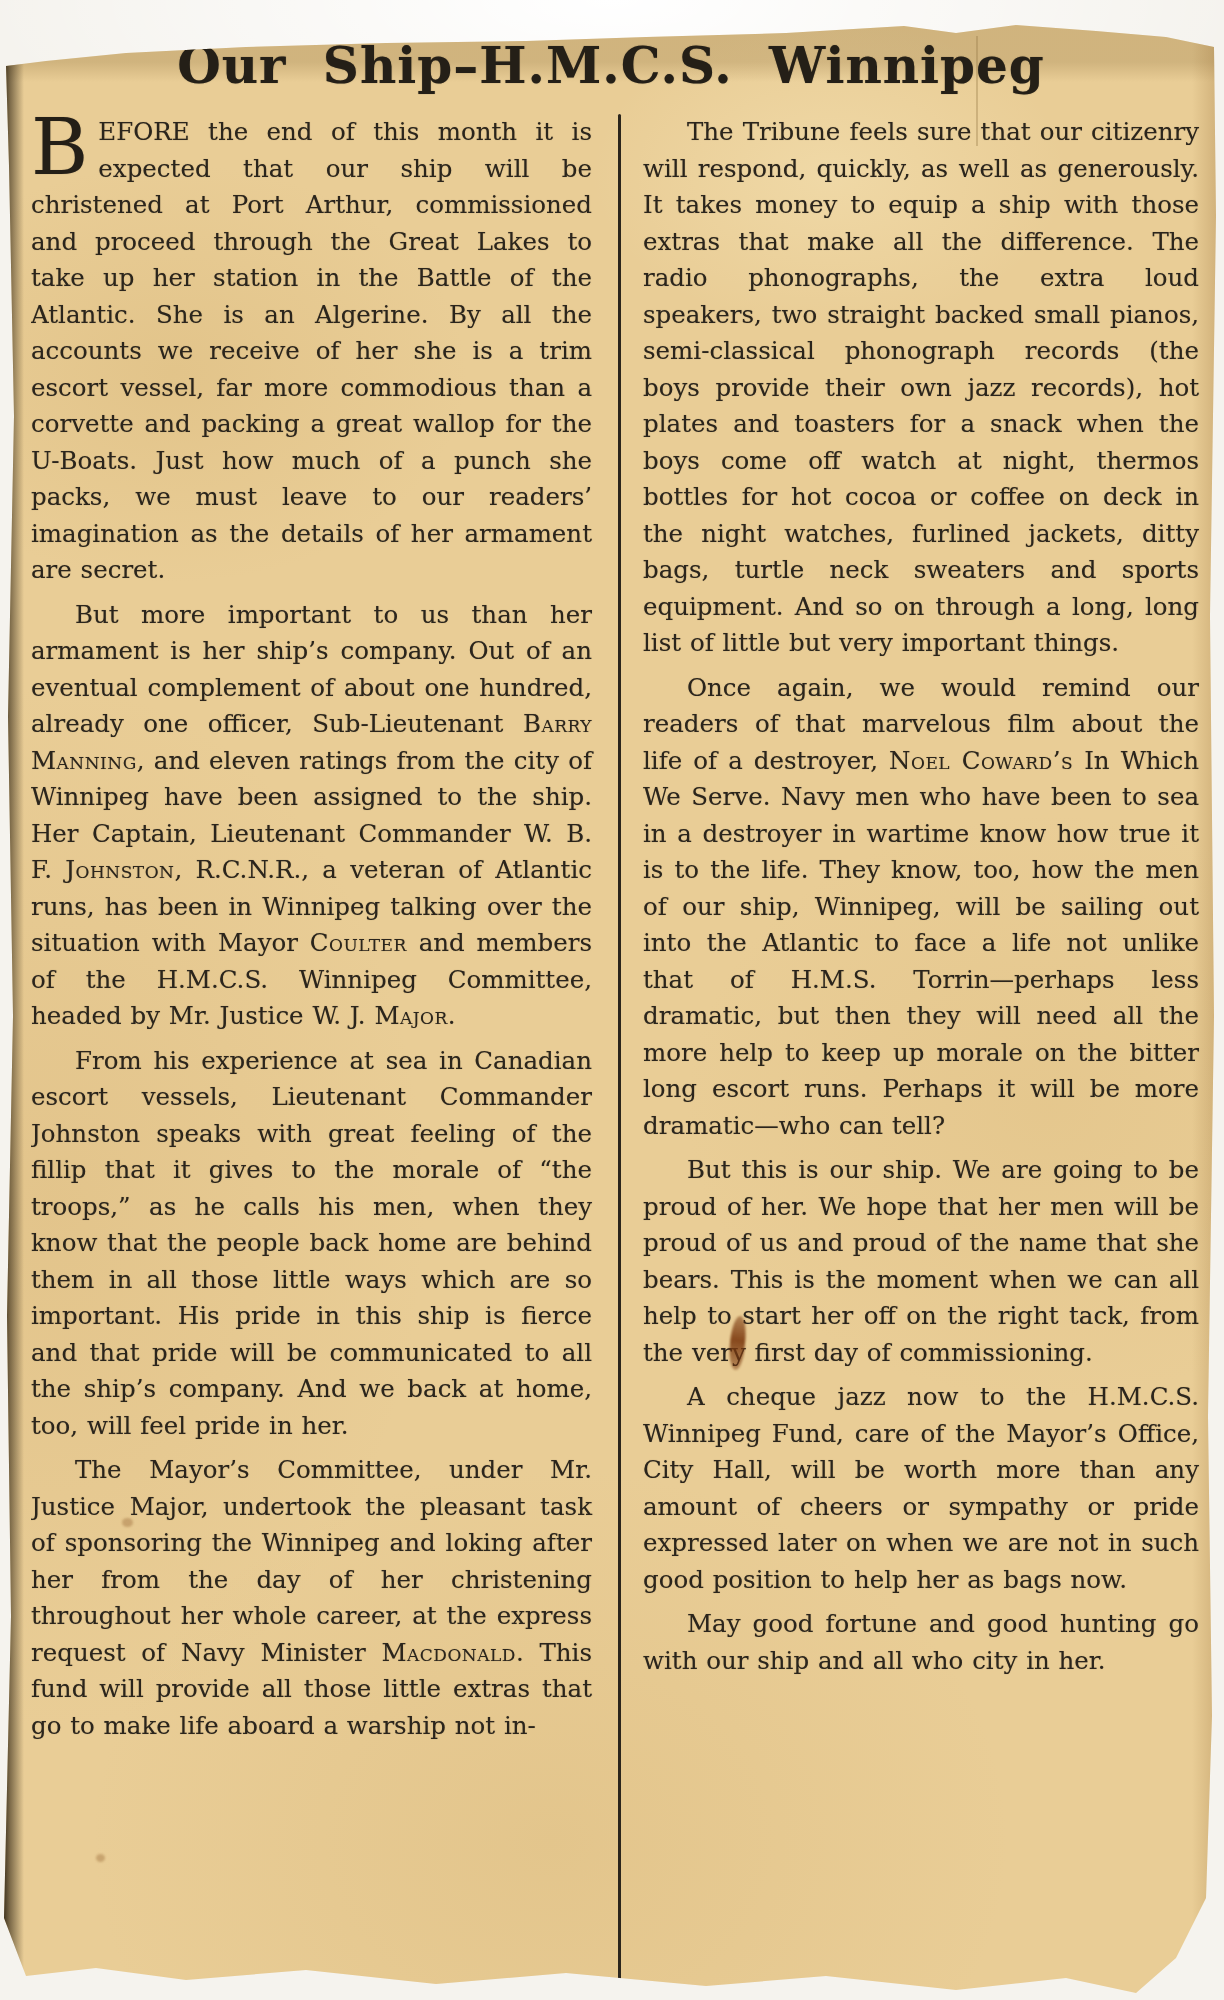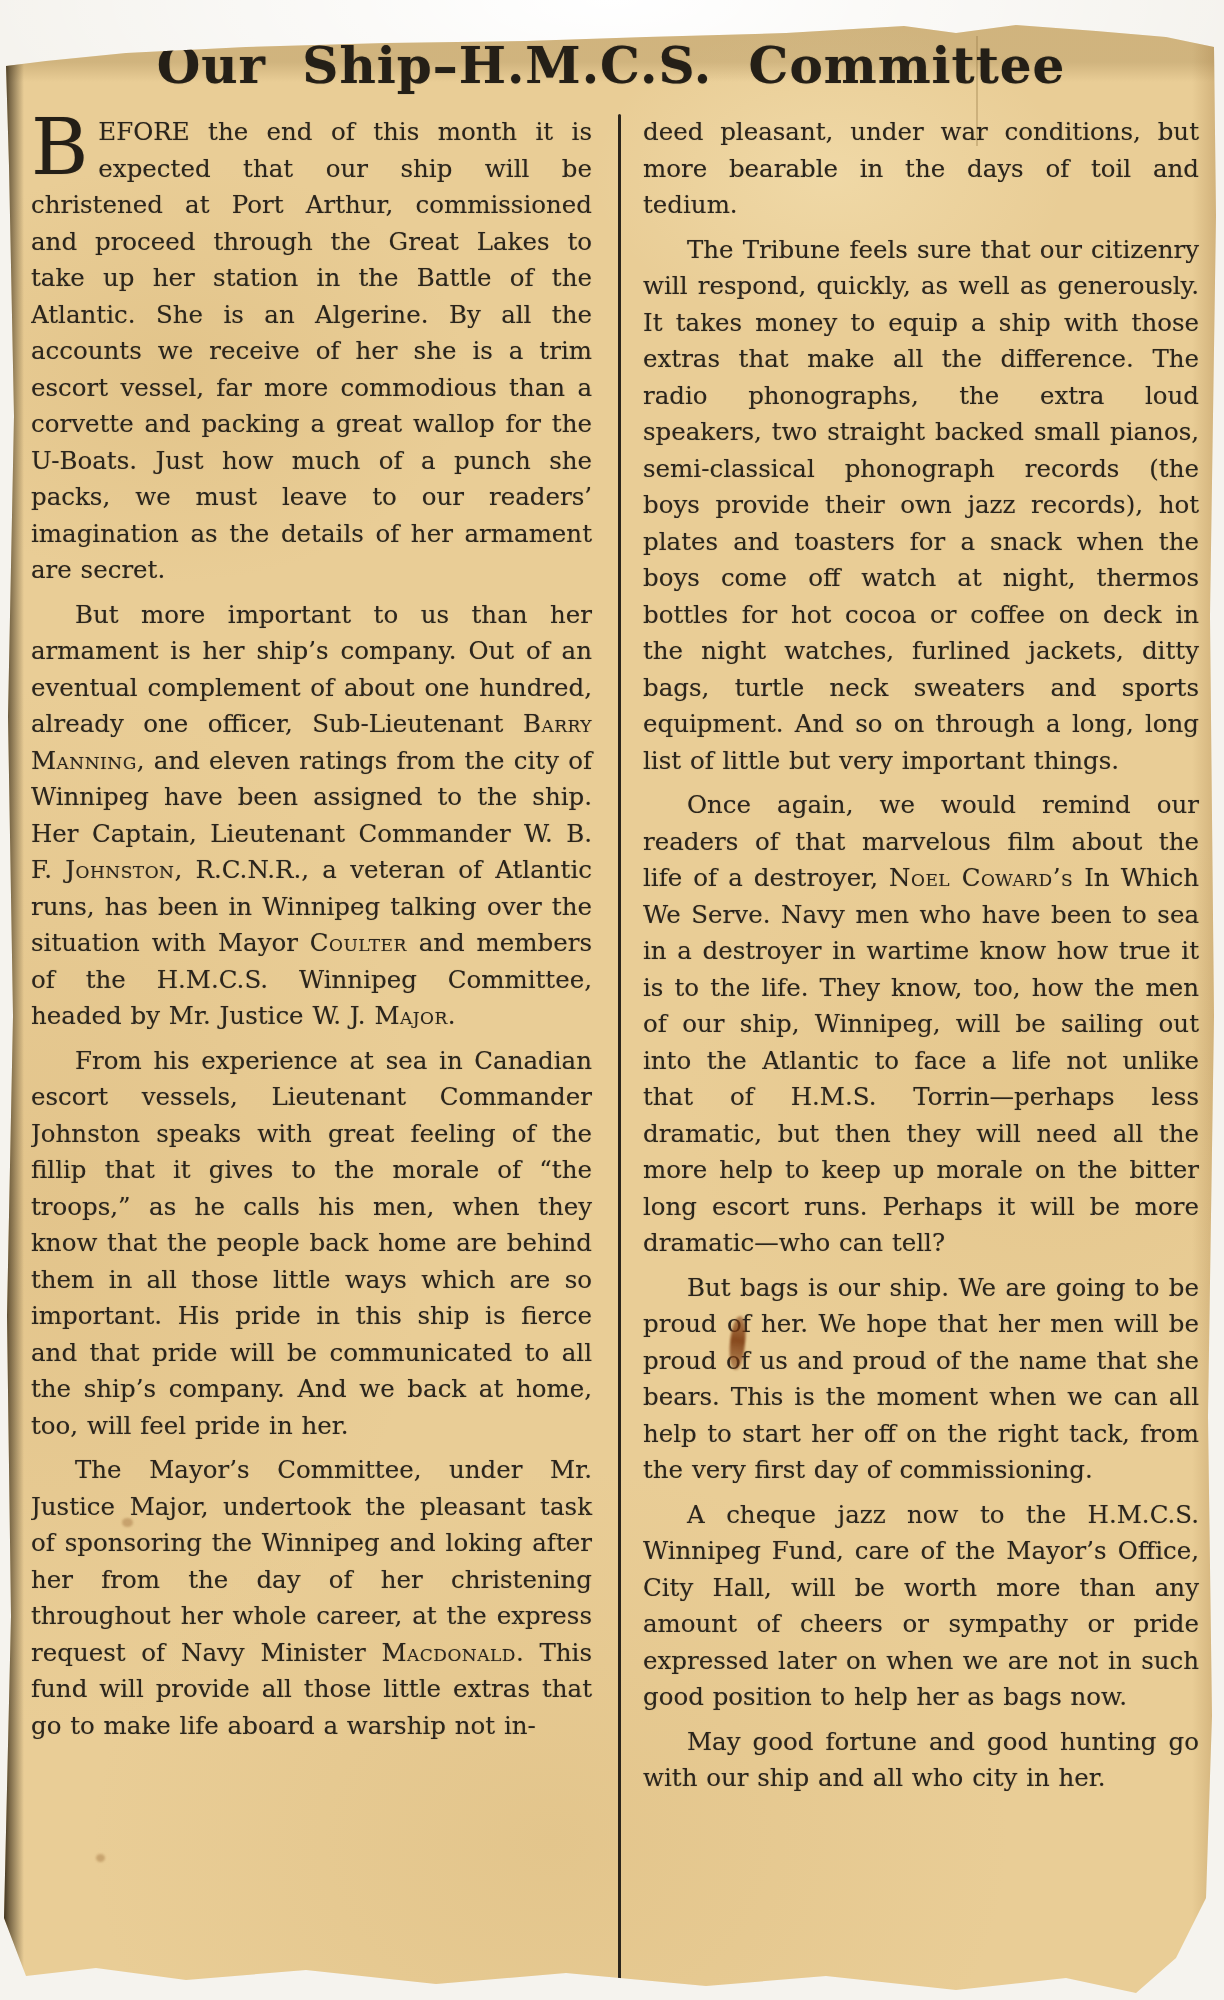--- a/index.html
+++ b/index.html
@@ -160,35 +160,34 @@
 <body>
 
 <div class="page-bg"></div>
 
 <div class="clipping">
   <div class="edge-shadow-top"></div>
   <div class="edge-shadow-right"></div>
   <div class="edge-shadow-left"></div>
   <div class="crease"></div>
 
-  <h1 class="title">Our Ship–H.M.C.S. Committee</h1>
+  <h1 class="title">Our Ship–H.M.C.S. Winnipeg</h1>
 
   <div class="columns">
     <div class="column col-left">
         <p class="para has-drop"><span class="drop-cap">B</span><span class="run-normal">EFORE the end of this month it is expected that </span><span class="run-italic">our ship</span><span class="run-normal"> will be christened at Port Arthur, commissioned and proceed through the Great Lakes to take up her station in the Battle of the Atlantic. She is an </span><span class="run-italic">Algerine</span><span class="run-normal">. By all the accounts we receive of her she is a trim escort vessel, far more commodious than a corvette and packing a great wallop for the U-Boats. Just how much of a punch she packs, we must leave to our readers’ imagination as the details of her armament are secret.</span></p>
         <p class="para"><span class="run-normal">But more important to us than her armament is her ship’s company. Out of an eventual complement of about one hundred, already one officer, Sub-Lieutenant </span><span class="run-smallcaps">Barry Manning</span><span class="run-normal">, and eleven ratings from the city of Winnipeg have been assigned to the ship. Her Captain, Lieutenant Commander W. B. F. </span><span class="run-smallcaps">Johnston</span><span class="run-normal">, R.C.N.R., a veteran of Atlantic runs, has been in Winnipeg talking over the situation with Mayor </span><span class="run-smallcaps">Coulter</span><span class="run-normal"> and members of the H.M.C.S. </span><span class="run-italic">Winnipeg</span><span class="run-normal"> Committee, headed by Mr. Justice W. J. </span><span class="run-smallcaps">Major</span><span class="run-normal">.</span></p>
         <p class="para"><span class="run-normal">From his experience at sea in Canadian escort vessels, Lieutenant Commander Johnston speaks with great feeling of the fillip that it gives to the morale of “the troops,” as he calls his men, when they know that the people back home are behind them in all those little ways which are so important. His pride in this ship is fierce and that pride will be communicated to all the ship’s company. And we back at home, too, will feel pride in her.</span></p>
         <p class="para"><span class="run-normal">The Mayor’s Committee, under Mr. Justice Major, undertook the pleasant task of sponsoring the </span><span class="run-italic">Winnipeg</span><span class="run-normal"> and loking after her from the day of her christening throughout her whole career, at the express request of Navy Minister </span><span class="run-smallcaps">Macdonald</span><span class="run-normal">. This fund will provide all those little extras that go to make life aboard a warship not in-</span></p>
       </div>
     <div class="divider"></div>
     <div class="column col-right">
-        <p class="para no-indent"><span class="run-normal">deed pleasant, under war conditions, but more bearable in the days of toil and tedium.</span></p>
         <p class="para"><span class="run-italic">The Tribune</span><span class="run-normal"> feels sure that our citizenry will respond, quickly, as well as generously. It takes money to equip a ship with those extras that make all the difference. The radio phonographs, the extra loud speakers, two straight backed small pianos, semi-classical phonograph records (the boys provide their own jazz records), hot plates and toasters for a snack when the boys come off watch at night, thermos bottles for hot cocoa or coffee on deck in the night watches, furlined jackets, ditty bags, turtle neck sweaters and sports equipment. And so on through a long, long list of little but very important things.</span></p>
         <p class="para"><span class="run-normal">Once again, we would remind our readers of that marvelous film about the life of a destroyer, </span><span class="run-smallcaps">Noel Coward’s</span><span class="run-normal"> </span><span class="run-italic">In Which We Serve</span><span class="run-normal">. Navy men who have been to sea in a destroyer in wartime know how true it is to the life. They know, too, how the men of our ship, </span><span class="run-italic">Winnipeg</span><span class="run-normal">, will be sailing out into the Atlantic to face a life not unlike that of H.M.S. </span><span class="run-italic">Torrin</span><span class="run-normal">—perhaps less dramatic, but then they will need all the more help to keep up morale on the bitter long escort runs. Perhaps it will be more dramatic—who can tell?</span></p>
-        <p class="para"><span class="run-normal">But bags is </span><span class="run-italic">our ship</span><span class="run-normal">. We are going to be proud of her. We hope that her men will be proud of us and proud of the name that she bears. This is the moment when we can all help to start her off on the right tack, from the very first day of commissioning.</span></p>
+        <p class="para"><span class="run-normal">But this is </span><span class="run-italic">our ship</span><span class="run-normal">. We are going to be proud of her. We hope that her men will be proud of us and proud of the name that she bears. This is the moment when we can all help to start her off on the right tack, from the very first day of commissioning.</span></p>
         <p class="para"><span class="run-normal">A cheque jazz now to the H.M.C.S. </span><span class="run-italic">Winnipeg</span><span class="run-normal"> Fund, care of the Mayor’s Office, City Hall, will be worth more than any amount of cheers or sympathy or pride expressed later on when we are not in such good position to help her as bags now.</span></p>
         <p class="para"><span class="run-normal">May good fortune and good hunting go with </span><span class="run-italic">our ship</span><span class="run-normal"> and all who city in her.</span></p>
       </div>
   </div>
 
   <div class="ink-stain"></div>
   <div class="spot-1"></div>
   <div class="spot-2"></div>
 </div>
 

